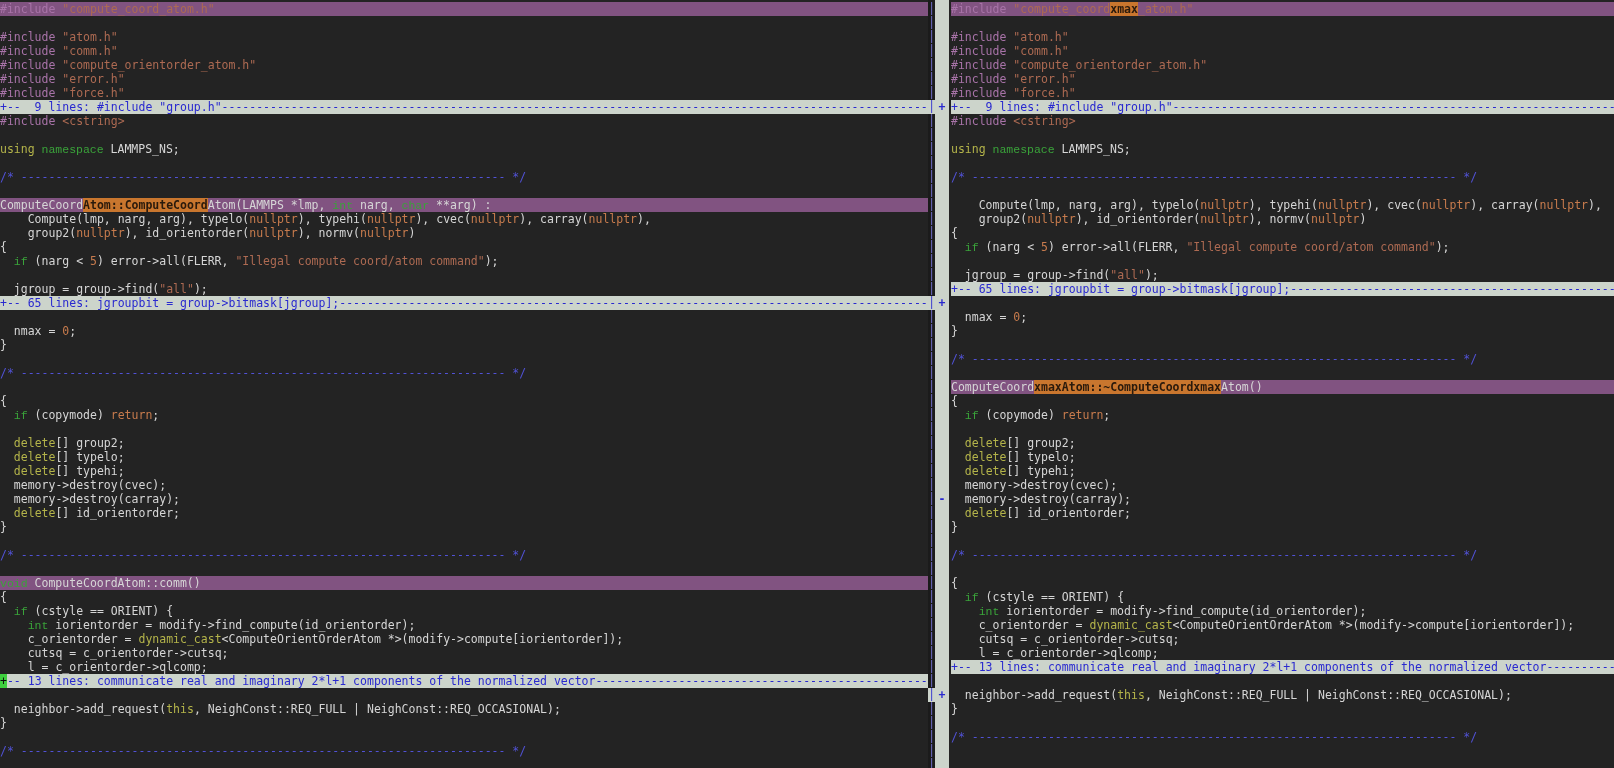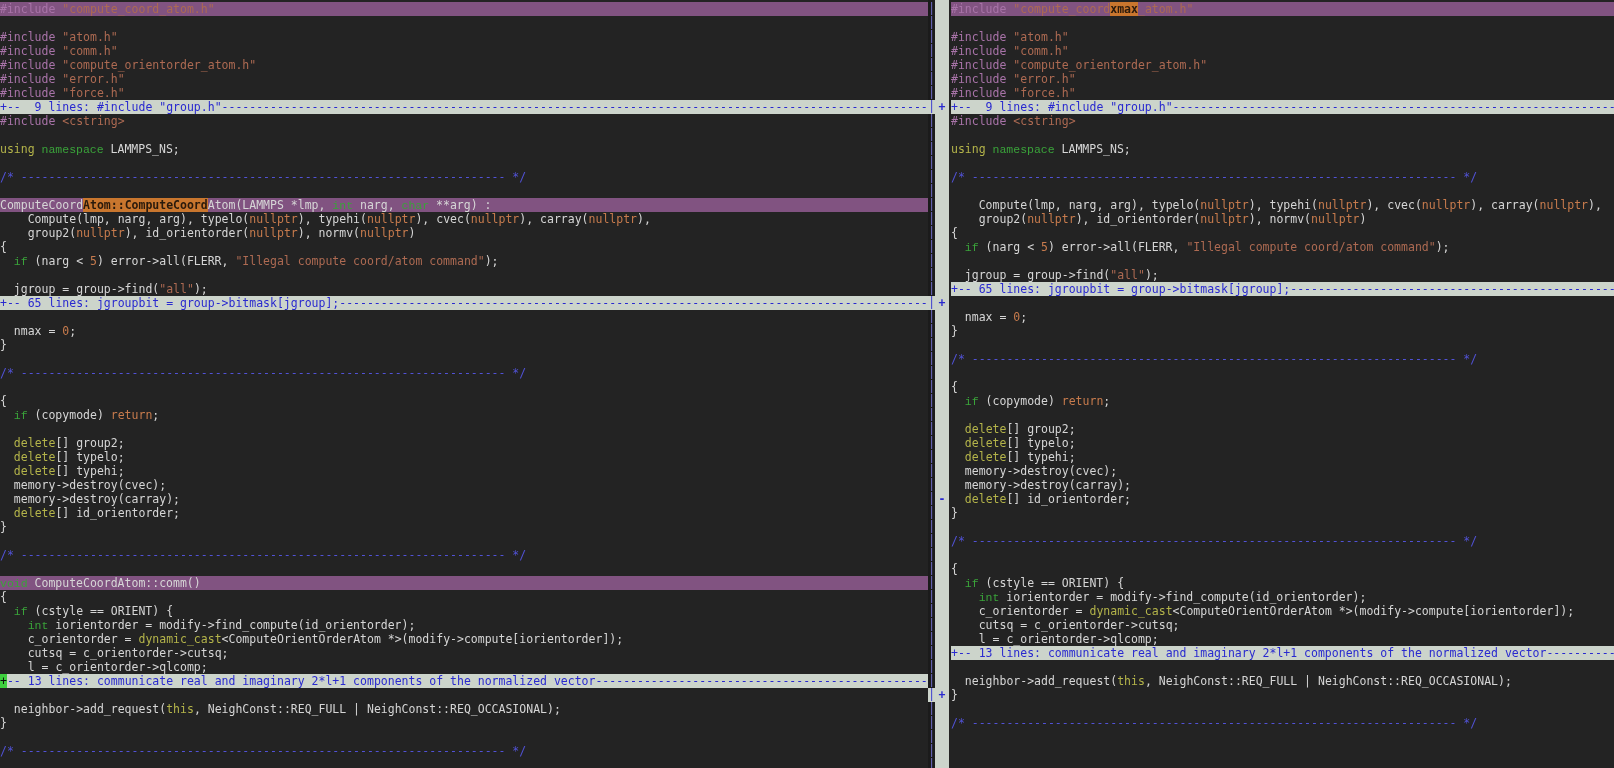--- a/index.html
+++ b/index.html
@@ -227,20 +227,21 @@
       <div class="row"><span>  </span><span class="sg-kw">if</span><span> (narg &lt; </span><span class="sg-con">5</span><span>) error-&gt;all(FLERR, </span><span class="sg-str">"Illegal compute coord/atom command"</span><span>);</span></div>
       <div class="row"></div>
       <div class="row"><span>  jgroup = group-&gt;find(</span><span class="sg-str">"all"</span><span>);</span></div>
       <div class="row fold">+-- 65 lines: jgroupbit = group-&gt;bitmask[jgroup];--------------------------------------------------------------------------------------------------------------------------------------------------------------------------------------------------------------------------------------------------------------------</div>
       <div class="row"></div>
       <div class="row"><span>  nmax = </span><span class="sg-con">0</span><span>;</span></div>
       <div class="row"><span>}</span></div>
       <div class="row"></div>
       <div class="row"><span class="sg-com">/* ---------------------------------------------------------------------- */</span></div>
       <div class="row"></div>
+      <div class="row diff"><span>ComputeCoord</span><span class="sg-dt">xmaxAtom::~ComputeCoordxmax</span><span>Atom()</span></div>
       <div class="row"><span>{</span></div>
       <div class="row"><span>  </span><span class="sg-kw">if</span><span> (copymode) </span><span class="sg-con">return</span><span>;</span></div>
       <div class="row"></div>
       <div class="row"><span>  </span><span class="sg-st">delete</span><span>[] group2;</span></div>
       <div class="row"><span>  </span><span class="sg-st">delete</span><span>[] typelo;</span></div>
       <div class="row"><span>  </span><span class="sg-st">delete</span><span>[] typehi;</span></div>
       <div class="row"><span>  memory-&gt;destroy(cvec);</span></div>
       <div class="row"><span>  memory-&gt;destroy(carray);</span></div>
       <div class="row"><span>  </span><span class="sg-st">delete</span><span>[] id_orientorder;</span></div>
       <div class="row"><span>}</span></div>

